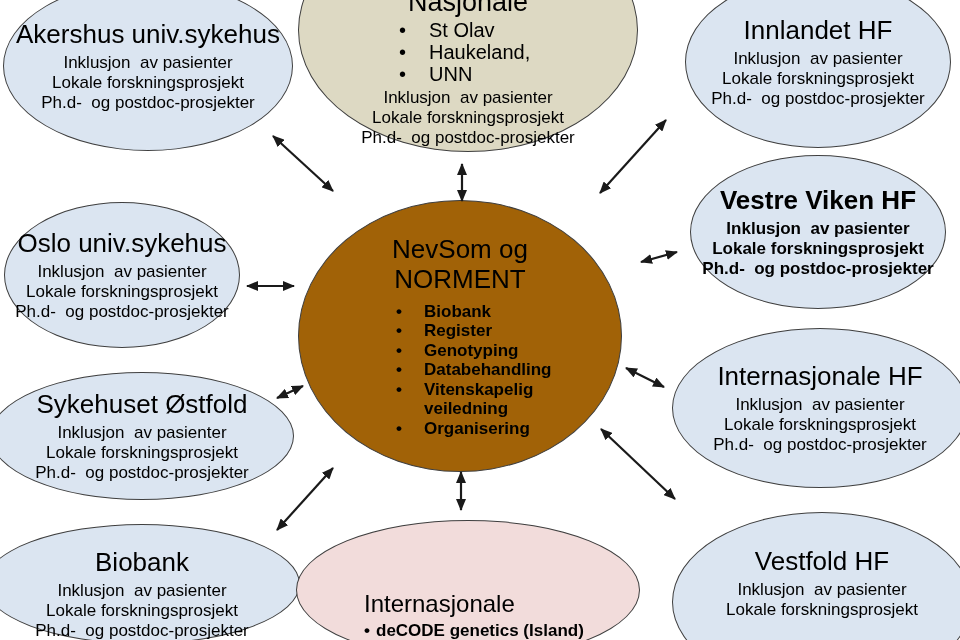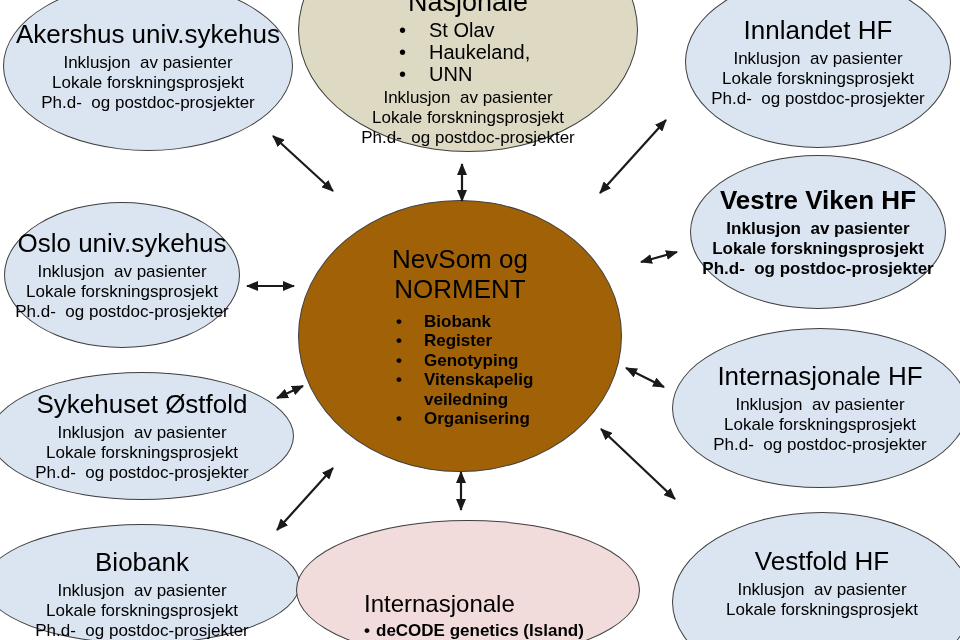--- a/index.html
+++ b/index.html
@@ -86,20 +86,21 @@
     <div class="line">Lokale forskningsprosjekt</div>
     <div class="line">Ph.d-  og postdoc-prosjekter</div>
   </div>
 
   <div class="node lavender n-center" style="left:298px;top:200px;width:324px;height:272px;">
     <div class="title">NevSom og NORMENT</div>
     <ul class="blist">
       <li>Biobank</li>
       <li>Register</li>
       <li>Genotyping</li>
+      <li>Databehandling</li>
       <li>Vitenskapelig veiledning</li>
       <li>Organisering</li>
     </ul>
   </div>
 
   <div class="node blue" style="left:672px;top:328px;width:296px;height:160px;">
     <div class="title">Internasjonale HF</div>
     <div class="line">Inklusjon  av pasienter</div>
     <div class="line">Lokale forskningsprosjekt</div>
     <div class="line">Ph.d-  og postdoc-prosjekter</div>

